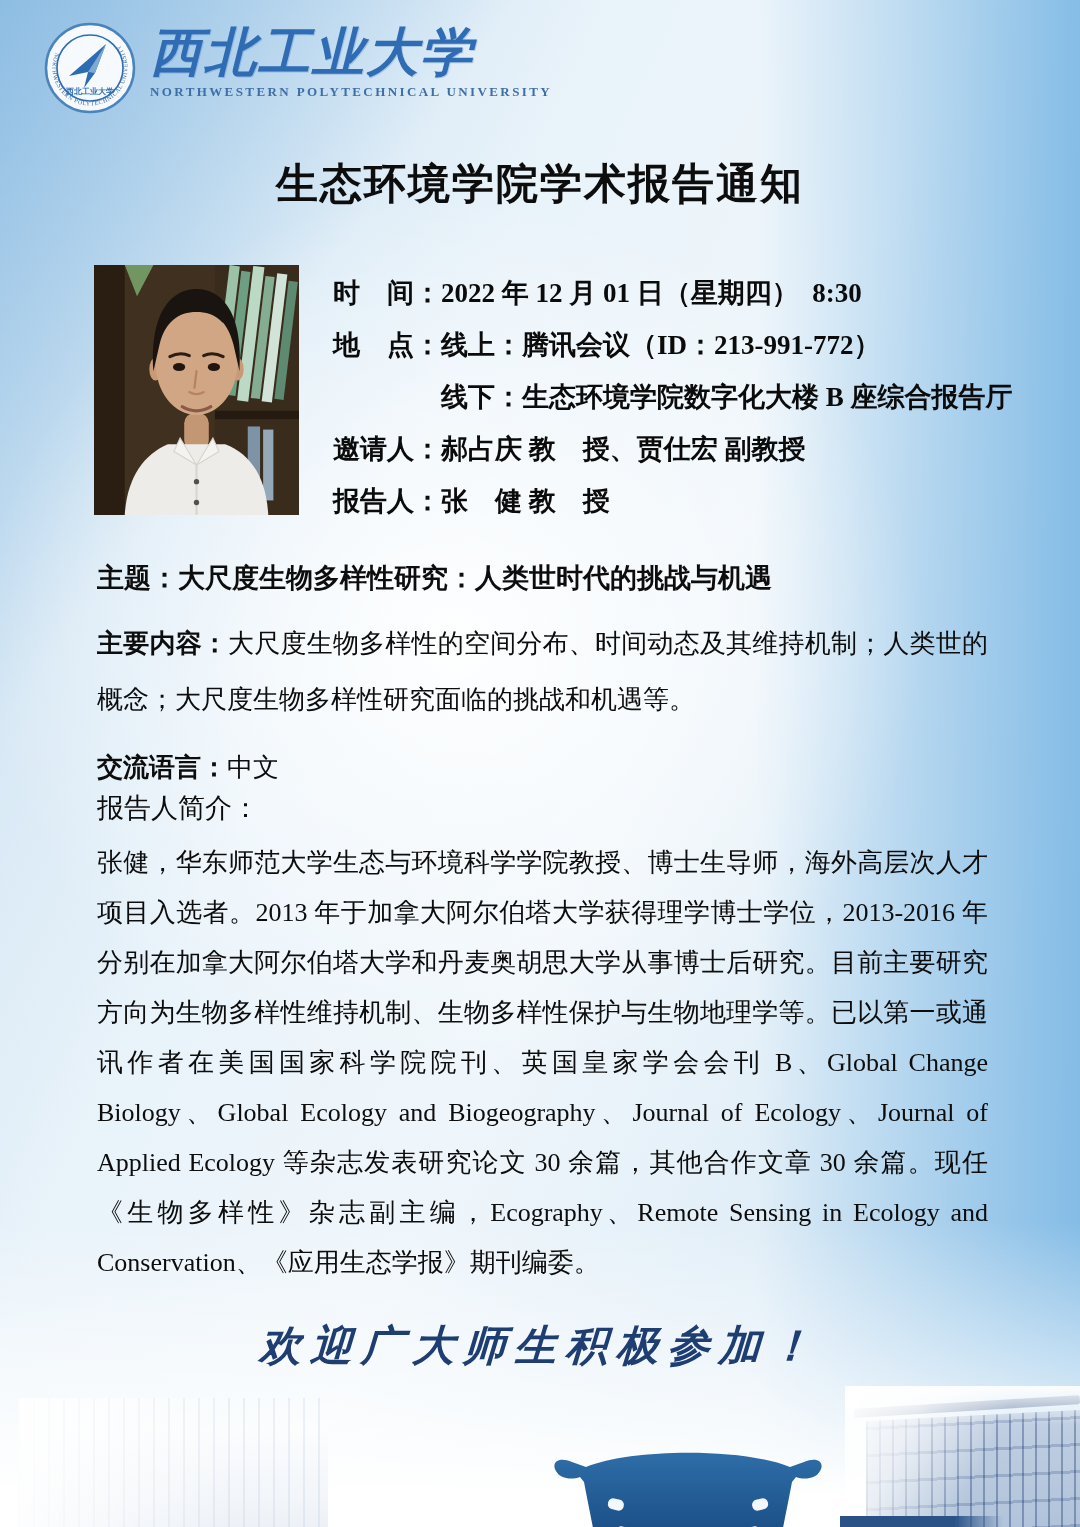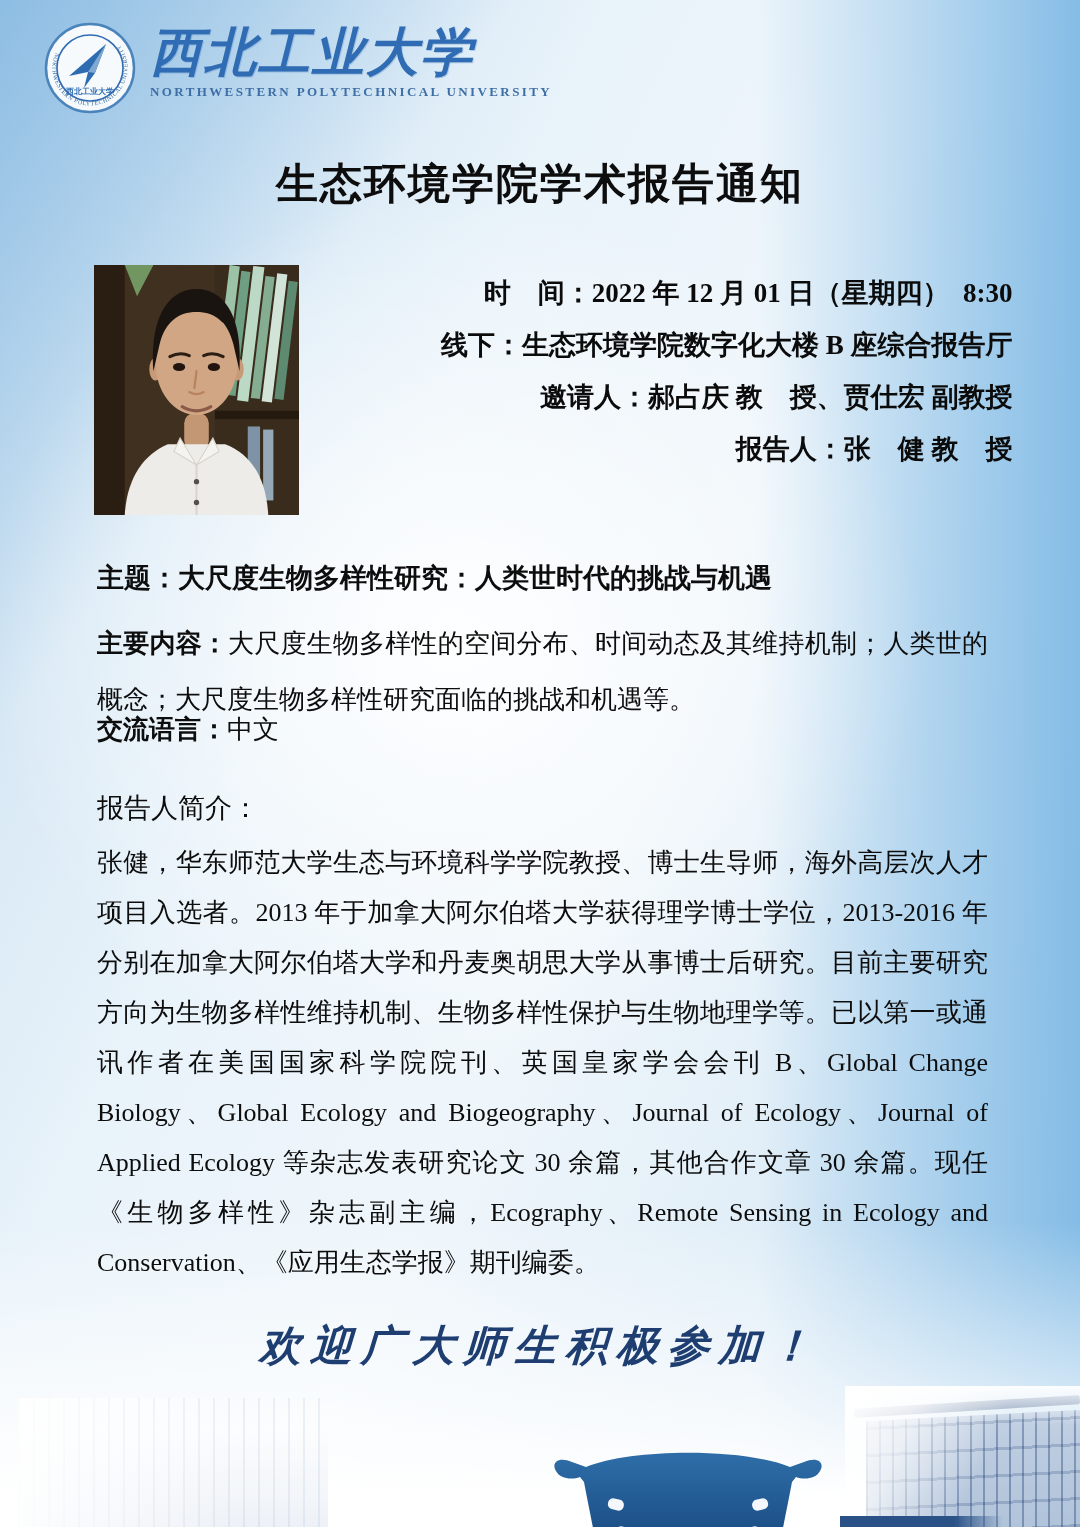--- a/index.html
+++ b/index.html
@@ -30,31 +30,31 @@
   .uni-en{
     margin-top:2px;font-size:13px;letter-spacing:2.4px;font-weight:700;
     color:#3e6ea6;font-family:"Liberation Serif","DejaVu Serif",serif;
   }
   
   .title{
     position:absolute;top:156px;left:0;width:100%;text-align:center;
     font-size:42px;font-weight:700;letter-spacing:2px;color:#0d0d0d;
   }
   
-  .info-row{position:absolute;top:265px;left:94px;right:40px;display:flex;text-align:right;}
+  .info-row{position:absolute;top:265px;left:94px;right:40px;display:flex;}
   .photo{width:205px;height:250px;flex:none;overflow:hidden;}
   .details{margin-left:34px;padding-top:2px;font-size:27px;font-weight:700;line-height:52px;color:#0b0b0b;}
   .detail-line{white-space:pre;}
   .dl-label{display:inline-block;}
   
   .sec{position:absolute;left:97px;right:92px;font-size:26px;color:#0d0d0d;}
   .sec .b{font-weight:700;}
   .topic{top:560px;font-weight:700;font-size:27px;}
   .content{top:616px;line-height:56px;text-align:justify;}
-  .lang{top:712px;}
+  .lang{top:750px;}
   .bio-label{top:790px;font-weight:400;font-size:27px;}
   .bio{top:838px;line-height:50px;text-align:justify;}
   
   .welcome{
     position:absolute;top:1318px;left:0;width:100%;text-align:center;
     font-size:42px;font-weight:700;font-style:italic;letter-spacing:9px;
     color:#1e3e72;transform:skewX(-3deg);
   }
   
   .vessel{position:absolute;left:552px;top:1437px;width:272px;height:120px;}
@@ -145,20 +145,21 @@
       <path d="M74 88 Q84 83 93 87" stroke="#2a1d14" stroke-width="3" fill="none" stroke-linecap="round"></path>
       <path d="M107 87 Q116 83 126 88" stroke="#2a1d14" stroke-width="3" fill="none" stroke-linecap="round"></path>
       <ellipse cx="83" cy="98" rx="6" ry="3.8" fill="#221510"></ellipse>
       <ellipse cx="117" cy="98" rx="6" ry="3.8" fill="#221510"></ellipse>
       <path d="M100 102 L98 118 M93 122 Q100 126 107 122" stroke="#b9835f" stroke-width="2.2" fill="none" stroke-linecap="round"></path>
       <path d="M86 136 Q100 144 114 136" stroke="#8a5a48" stroke-width="3" fill="none" stroke-linecap="round"></path>
     </svg>
 
     <div class="details">
       <div class="detail-line"><span class="dl-label">时　间：</span><span>2022 年 12 月 01 日（星期四）  8:30</span></div>
+      <div class="detail-line"><span class="dl-label">地　点：</span><span>线上：腾讯会议（ID：213-991-772）</span></div>
       <div class="detail-line"><span class="dl-label">　　　　</span><span>线下：生态环境学院数字化大楼 B 座综合报告厅</span></div>
       <div class="detail-line"><span class="dl-label">邀请人：</span><span>郝占庆 教　授、贾仕宏 副教授</span></div>
       <div class="detail-line"><span class="dl-label">报告人：</span><span>张　健 教　授</span></div>
     </div>
   </div>
 
   <div class="sec content"><span class="b">主要内容：</span><span>大尺度生物多样性的空间分布、时间动态及其维持机制；人类世的概念；大尺度生物多样性研究面临的挑战和机遇等。</span></div>
 
   <div class="sec topic"><span class="b">主题：</span><span>大尺度生物多样性研究：人类世时代的挑战与机遇</span></div>
 

